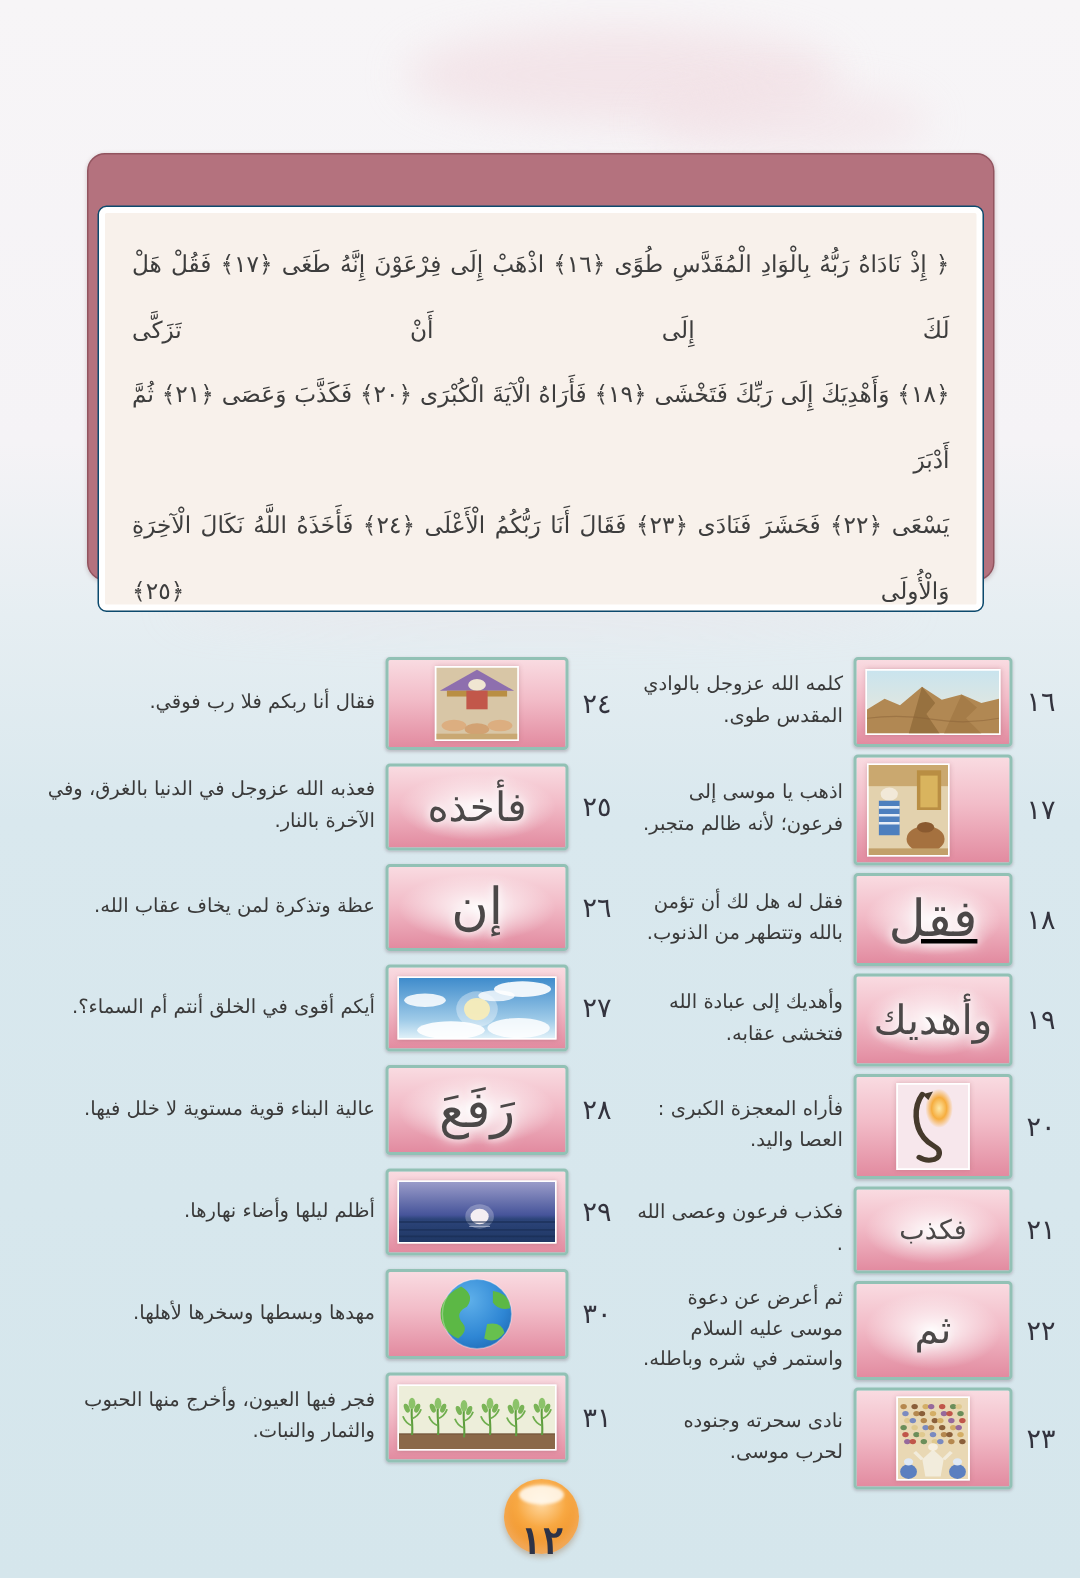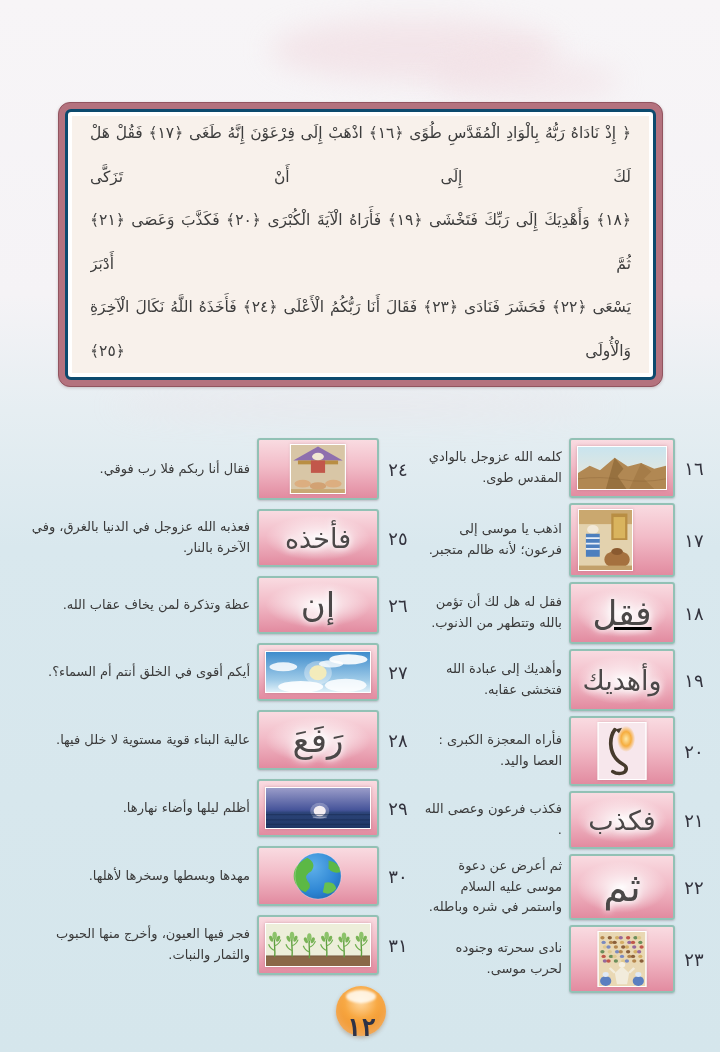--- a/index.html
+++ b/index.html
@@ -14,23 +14,23 @@
   .g3{left:110px;top:392px;width:500px;height:28px;opacity:.22;}
 
   
   .quran-frame{
     position:absolute;left:58px;top:102px;width:605px;height:285px;
     background:#b4727e;border:1px solid #92545f;border-radius:12px;
     padding:6px;box-sizing:border-box;box-shadow:0 1px 3px rgba(100,50,60,.25);
   }
   .quran-inner{
     height:100%;box-sizing:border-box;direction:rtl;
-    background:#f8f1eb;border:3px solid #0c4a6e;border-radius:6px;
+    background:#f8f1eb;border:1px solid #0c4a6e;border-radius:6px;
     box-shadow:inset 0 0 0 4px #ffffff;
-    padding:0 22px 0 22px;overflow:hidden;
+    padding:17px 22px 0 22px;overflow:hidden;margin-top:28px;
   }
   .qline{
     font-size:15.5px;color:#3d3d3d;line-height:43.5px;
     text-align:justify;text-align-last:justify;overflow:hidden;white-space:normal;
   }
 
   
   .vcols{
     position:absolute;left:0;top:438px;width:720px;box-sizing:border-box;
     display:flex;direction:rtl;gap:8px;padding:0 14px 0 18px;
@@ -175,28 +175,28 @@
     <path d="M16,7 C10,16 11,30 17,38 C22,45 28,44 27,50 C26,55 18,55 14,52" fill="none" stroke="#463a2c" stroke-width="3.6" stroke-linecap="round"></path>
     <path d="M16,7 l7,-2 l-3,6 z" fill="#463a2c"></path>
             </svg>
           </div>
         </div>
         <div class="vtext">فأراه المعجزة الكبرى : العصا واليد.</div>
       </div>
       <div class="vrow">
         <div class="vnum">٢١</div>
         <div class="vbox vbox-r" style="height: 58px;">
-          <div class="vword" style="font-size: 27px; text-align: right;">فكذب</div>
+          <div class="vword" style="font-size: 18px; text-align: right;">فكذب</div>
         </div>
         <div class="vtext">فكذب فرعون وعصى الله .</div>
       </div>
       <div class="vrow">
         <div class="vnum">٢٢</div>
         <div class="vbox vbox-r" style="height: 66px;">
-          <div class="vword" style="font-size: 40px;">ثم</div>
+          <div class="vword" style="font-size: 26px;">ثم</div>
         </div>
         <div class="vtext">ثم أعرض عن دعوة موسى عليه السلام واستمر في شره وباطله.</div>
       </div>
       <div class="vrow">
         <div class="vnum">٢٣</div>
         <div class="vbox vbox-r" style="height: 68px;">
           <div class="vphoto port">
             <svg viewBox="0 0 46 66" preserveAspectRatio="none">
               <rect width="46" height="66" fill="#e9d8b4"></rect>
               <circle cx="3.8" cy="7.0" r="2.1" fill="#b5884f"></circle>

